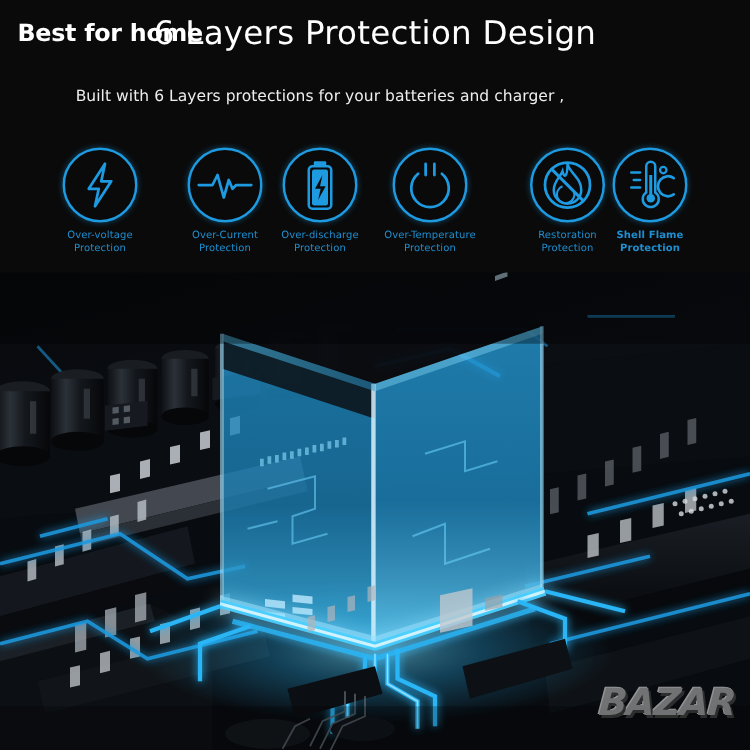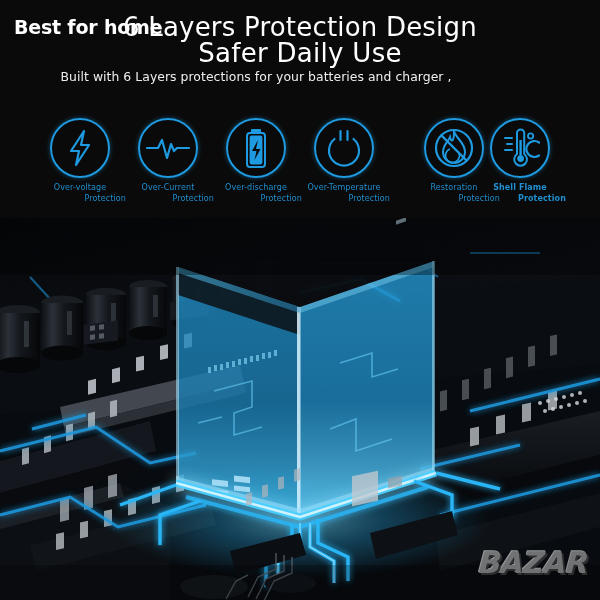--- a/index.html
+++ b/index.html
@@ -43,21 +43,21 @@
   .circle {
     width:60px; height:60px; margin:0 auto; border-radius:50%;
     border:2px solid #1e9ae0; position:relative;
     box-shadow:0 0 5px rgba(30,154,224,.45);
   }
   .circle svg { position:absolute; left:0; top:0; }
   .ic-label {
     margin-top:5px; font-family:"DejaVu Sans", sans-serif;
     font-size:8px; line-height:10.5px; color:#1f8fd0; letter-spacing:.1px;
   }
-  .ic-label .l2 { display:block;text-align:right; }
+  .ic-label .l2 { display:block; }
 
   
   #scene {
     position:absolute; left:0; top:215px; width:600px; height:385px;
     overflow:hidden; background:#05070a;
   }
   #scene svg { display:block; }
 
   
   #watermark {
@@ -70,21 +70,20 @@
     transform:skewX(-4deg);
   }
 </style>
 </head>
 <body>
 
 <div id="banner">
 
   <div id="title-block">
     <div class="title-line l1">6 Layers Protection Design</div>
-    <div class="title-line l2">Safer Daily Use</div>
   </div>
 
   <div id="overlay-badge">Best for home</div>
 
   <div id="subtitle">
     <div>Built with 6 Layers protections for your batteries and charger ,</div>
   </div>
 
   <div id="icon-row">
 
@@ -93,21 +92,21 @@
         <svg width="56" height="56" viewBox="0 0 56 56" fill="none">
           <path d="M32 11 L19 31 L27 31 L24 45 L37 25 L29 25 Z" stroke="#1e9ae0" stroke-width="2.2" stroke-linejoin="round" fill="none"></path>
         </svg>
       </div>
       <div class="ic-label">
         <span>Over-voltage</span>
         <span class="l2">Protection</span>
       </div>
     </div>
 
-    <div class="icon-cell" style="left:122px;">
+    <div class="icon-cell" style="left:134px;">
       <div class="circle">
         <svg width="56" height="56" viewBox="0 0 56 56" fill="none">
           <path d="M7 28 H18 L22 20 L27 38 L31 24 L34 31 L37 28 H49" stroke="#1e9ae0" stroke-width="2.2" stroke-linecap="round" stroke-linejoin="round" fill="none"></path>
         </svg>
       </div>
       <div class="ic-label">
         <span>Over-Current</span>
         <span class="l2">Protection</span>
       </div>
     </div>

